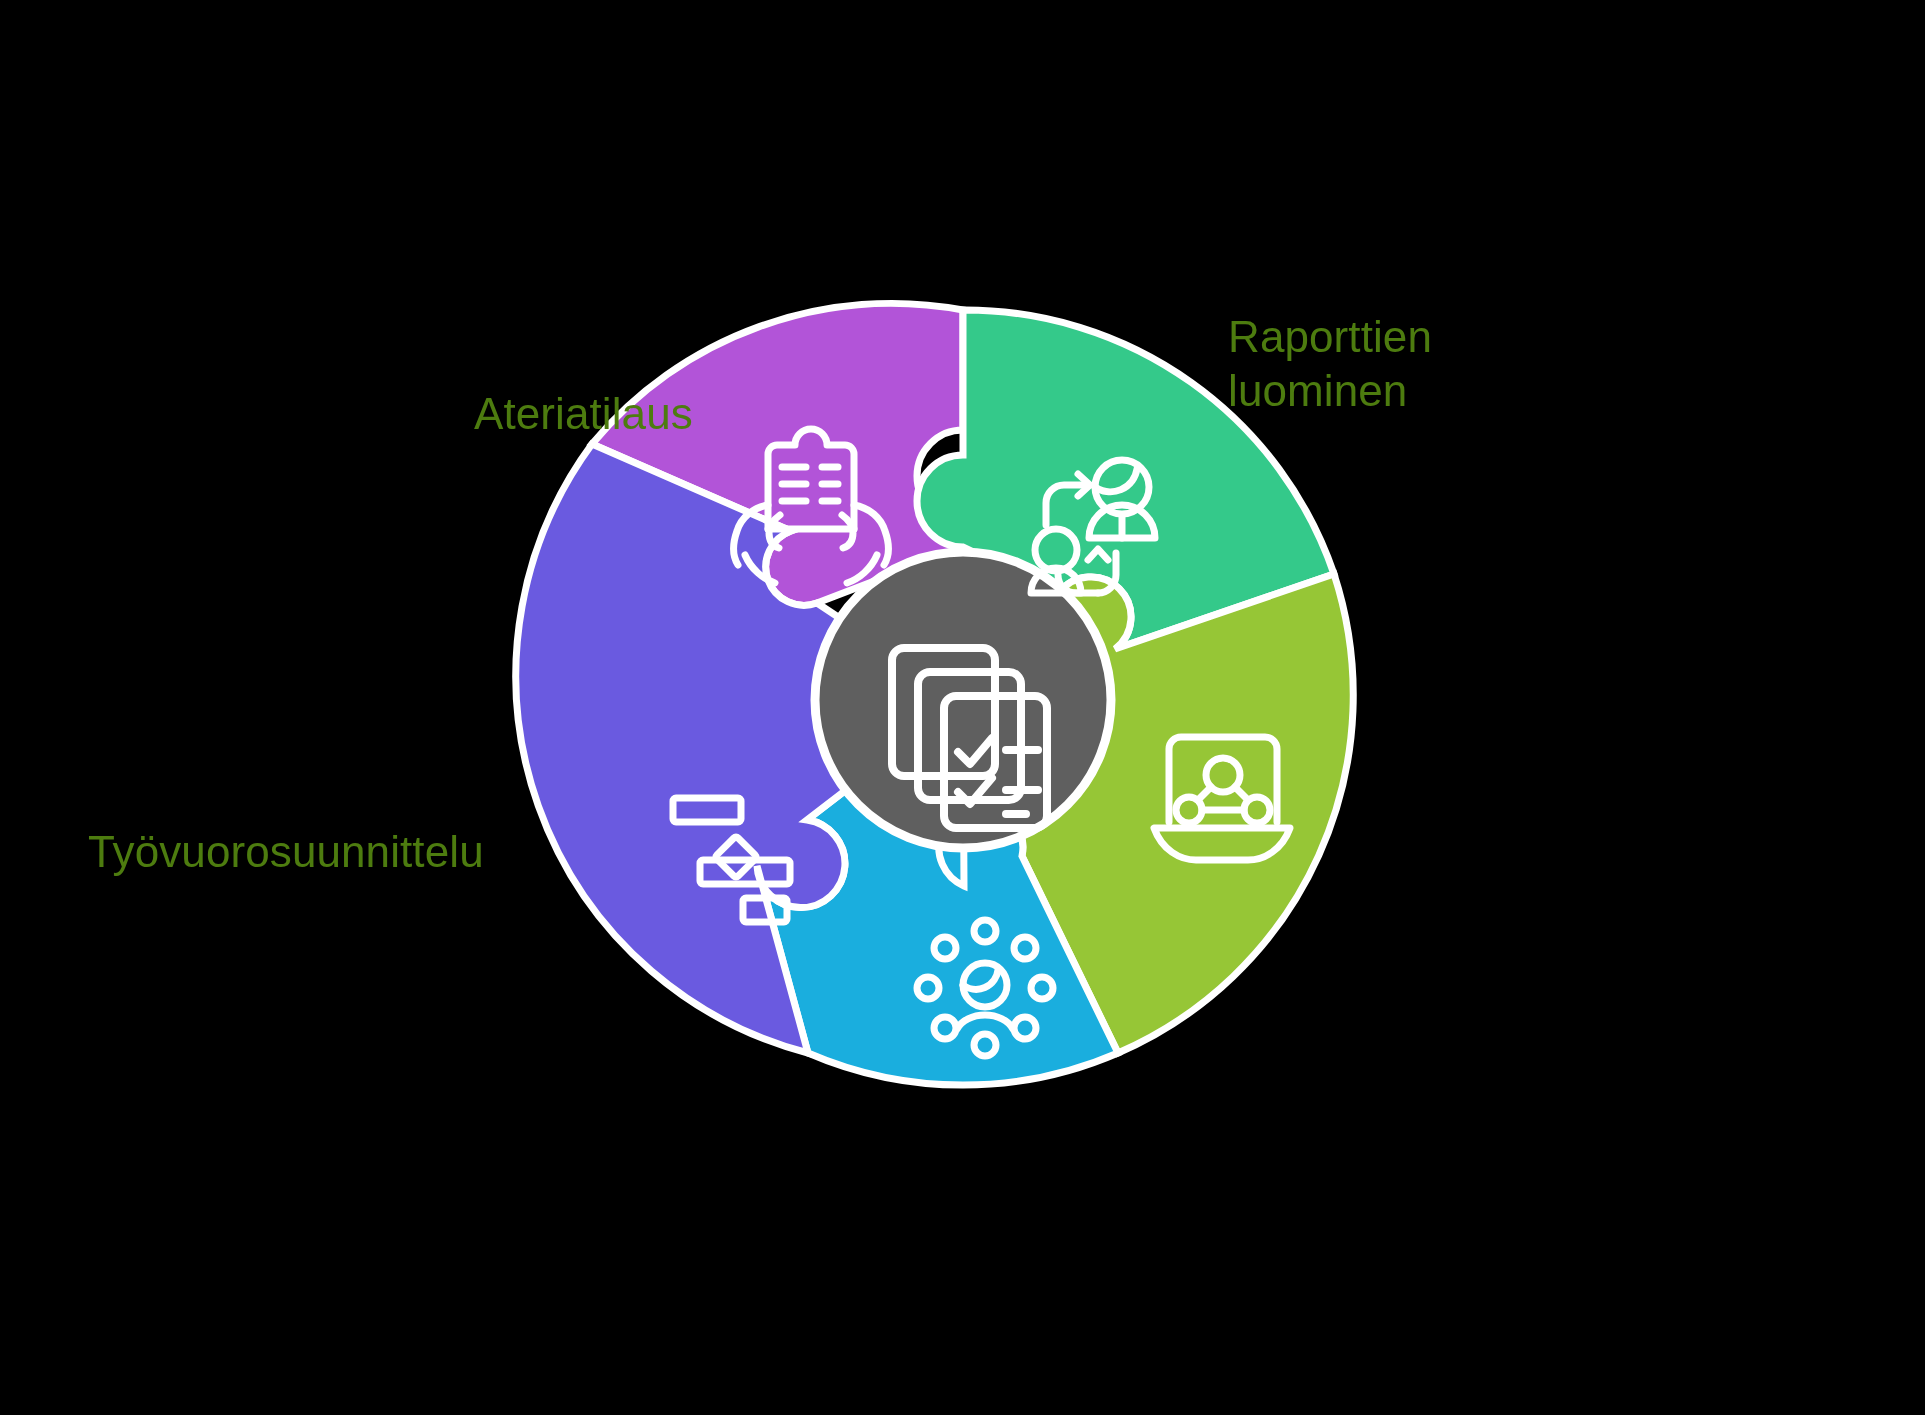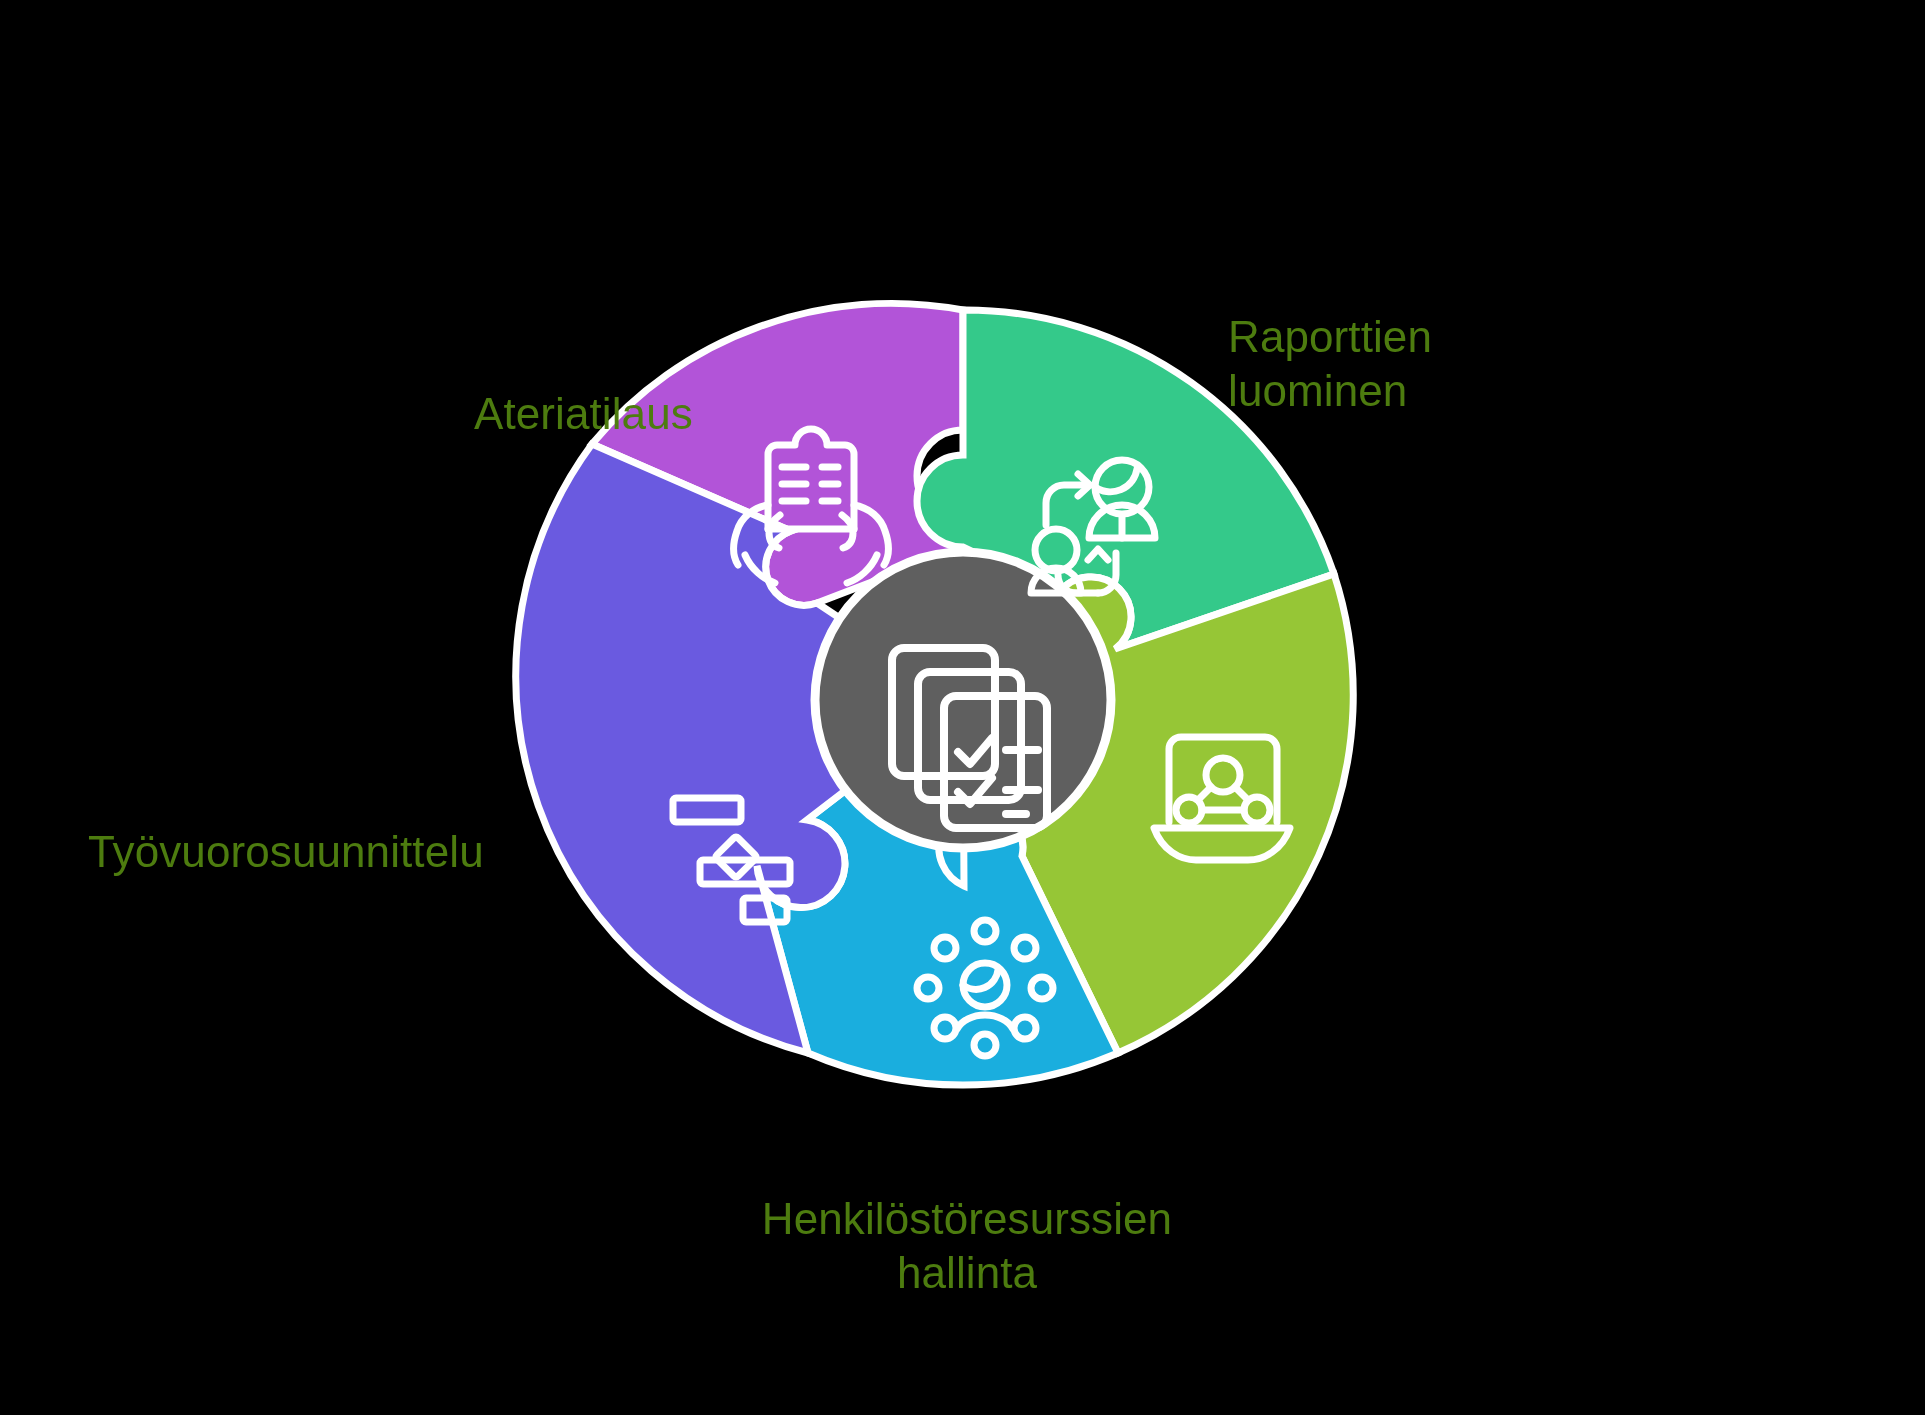--- a/index.html
+++ b/index.html
@@ -176,16 +176,14 @@
   </svg>
 
   <div class="label lbl-report">Raporttien
 luominen</div>
 
   <div class="label lbl-meal">Ateriatilaus</div>
 
   <div class="label lbl-shift">Työvuorosuunnittelu</div>
 
 
-  <div class="label lbl-hr">Henkilöstöresurssien
-hallinta</div>
 
 </div>
 
 </body></html>

